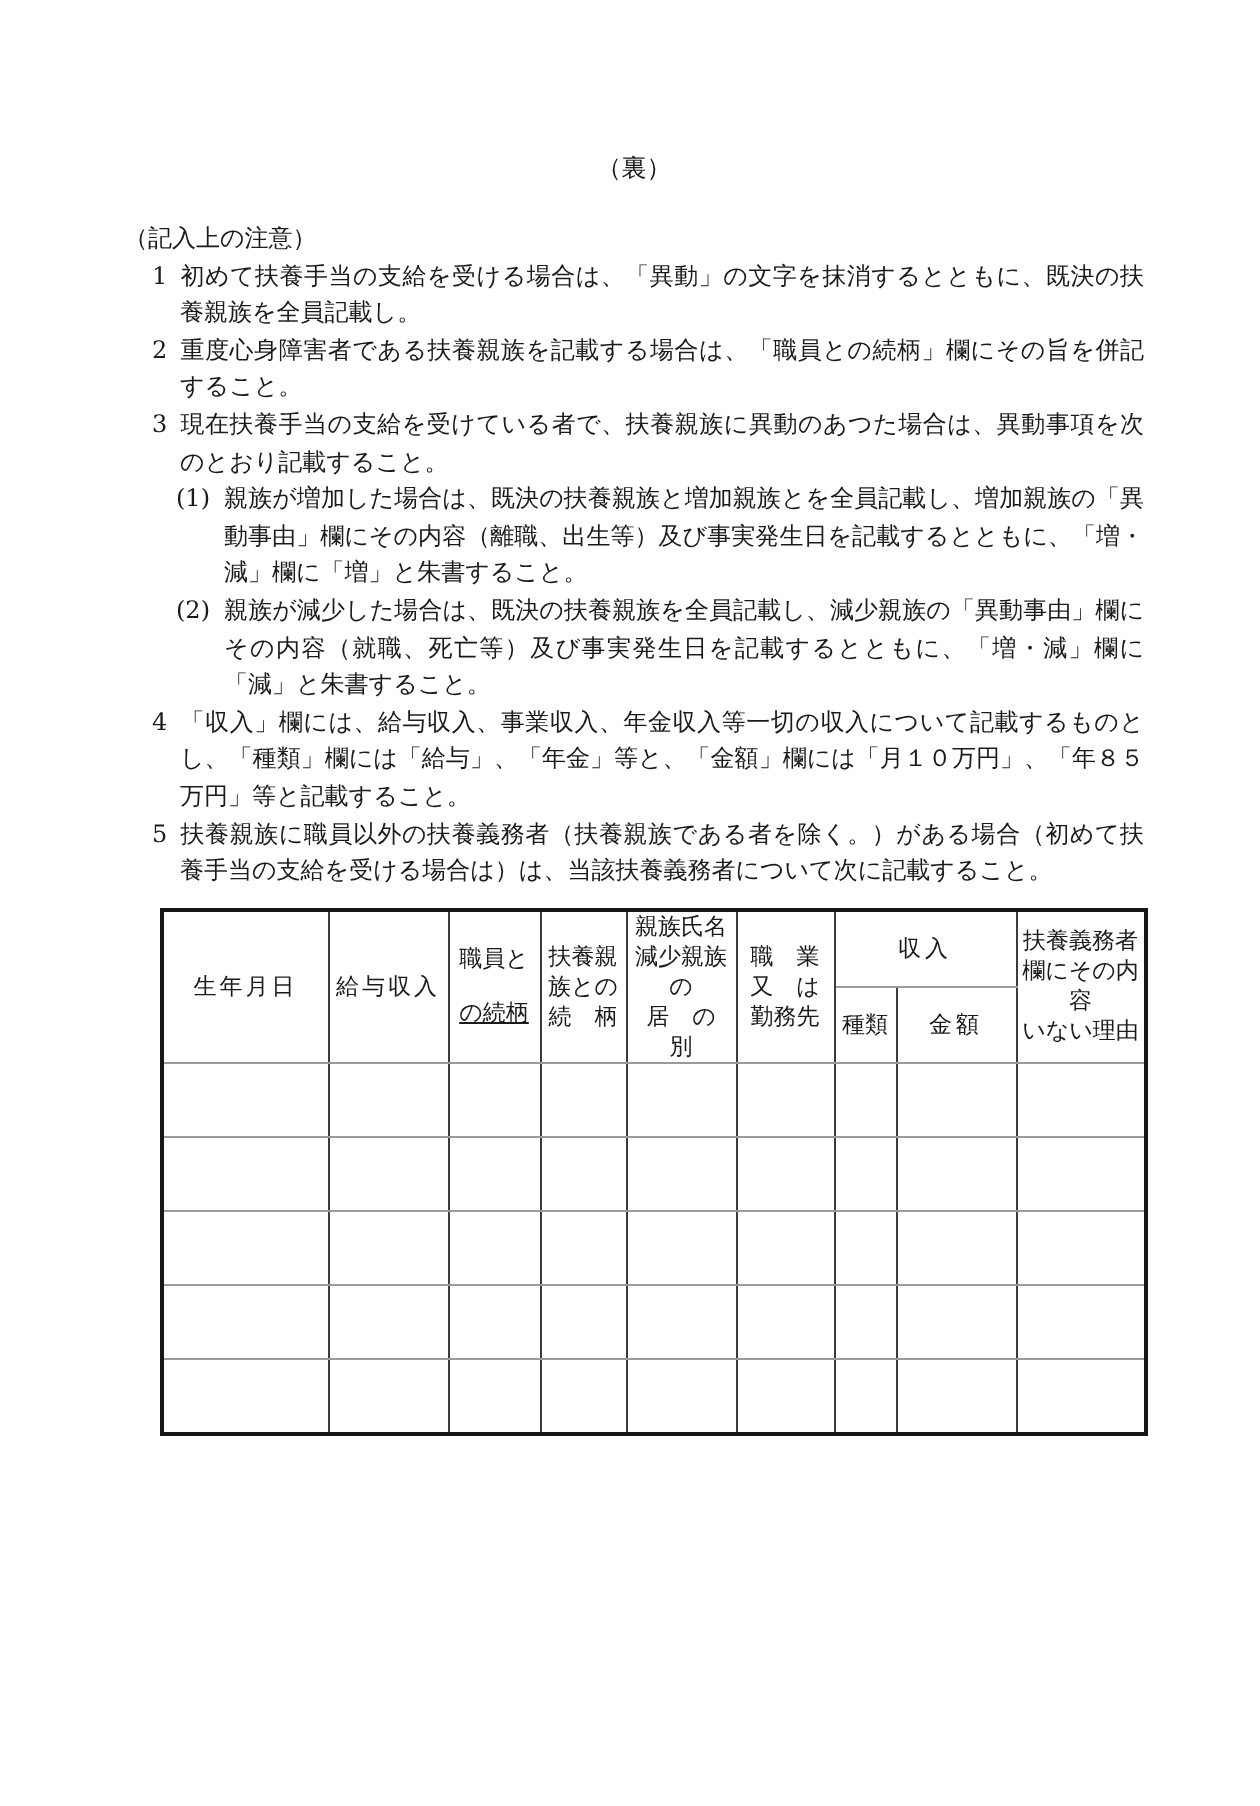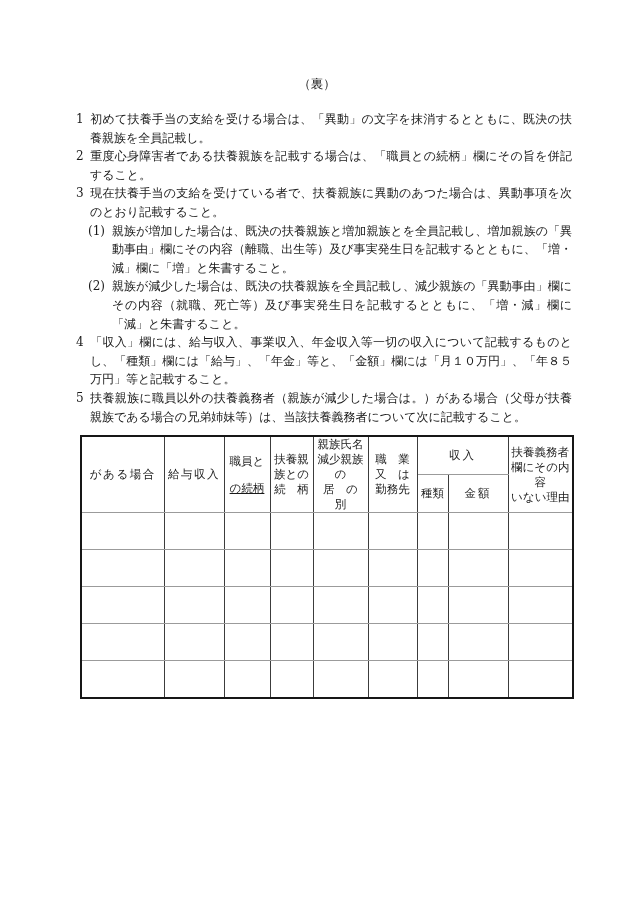--- a/index.html
+++ b/index.html
@@ -95,51 +95,52 @@
   tr.body-row td { height: 36px; }
 </style>
 </head>
 <body>
 
 <div class="page">
 
   <div class="side-label">（裏）</div>
 
   <div class="notes">
+    <div class="notes-title">（記入上の注意）</div>
 
     <div class="item"><span class="num">1</span><span>初めて扶養手当の支給を受ける場合は、「異動」の文字を抹消するとともに、既決の扶養親族を全員記載し。</span></div>
 
     <div class="item"><span class="num">2</span><span>重度心身障害者である扶養親族を記載する場合は、「職員との続柄」欄にその旨を併記すること。</span></div>
 
     <div class="item"><span class="num">3</span><span>現在扶養手当の支給を受けている者で、扶養親族に異動のあつた場合は、異動事項を次のとおり記載すること。</span></div>
 
     <div class="subitem"><span class="num">(1)</span><span>親族が増加した場合は、既決の扶養親族と増加親族とを全員記載し、増加親族の「異動事由」欄にその内容（離職、出生等）及び事実発生日を記載するとともに、「増・減」欄に「増」と朱書すること。</span></div>
 
     <div class="subitem"><span class="num">(2)</span><span>親族が減少した場合は、既決の扶養親族を全員記載し、減少親族の「異動事由」欄にその内容（就職、死亡等）及び事実発生日を記載するとともに、「増・減」欄に「減」と朱書すること。</span></div>
 
     <div class="item"><span class="num">4</span><span>「収入」欄には、給与収入、事業収入、年金収入等一切の収入について記載するものとし、「種類」欄には「給与」、「年金」等と、「金額」欄には「月１０万円」、「年８５万円」等と記載すること。</span></div>
 
-    <div class="item"><span class="num">5</span><span>扶養親族に職員以外の扶養義務者（親族が減少した場合は。）がある場合（父母が扶養親族である場合の兄弟姉妹等）は、当該扶養義務者について次に記載すること。</span></div>
+    <div class="item"><span class="num">5</span><span>扶養親族に職員以外の扶養義務者（扶養親族である者を除く。）がある場合（初めて扶養手当の支給を受ける場合は）は、当該扶養義務者について次に記載すること。</span></div>
   </div>
 
   <table class="dep-table">
     <colgroup>
       <col style="width:83px">
       <col style="width:60px">
       <col style="width:46px">
       <col style="width:43px">
       <col style="width:55px">
       <col style="width:49px">
       <col style="width:31px">
       <col style="width:60px">
       <col style="width:65px">
     </colgroup>
     <tbody>
       <tr class="hdr-row-1">
-        <th rowspan="2" class="th-name">がある場合</th>
+        <th rowspan="2" class="th-name">生年月日</th>
         <th rowspan="2" class="th-birth">給与収入</th>
         <th rowspan="2" class="th-2line">
           <div class="hline">職員と</div>
           <div class="hline">の続柄</div>
         </th>
         <th rowspan="2">
           <div class="hline">扶養親</div>
           <div class="hline">族との</div>
           <div class="hline">続　柄</div>
         </th>

